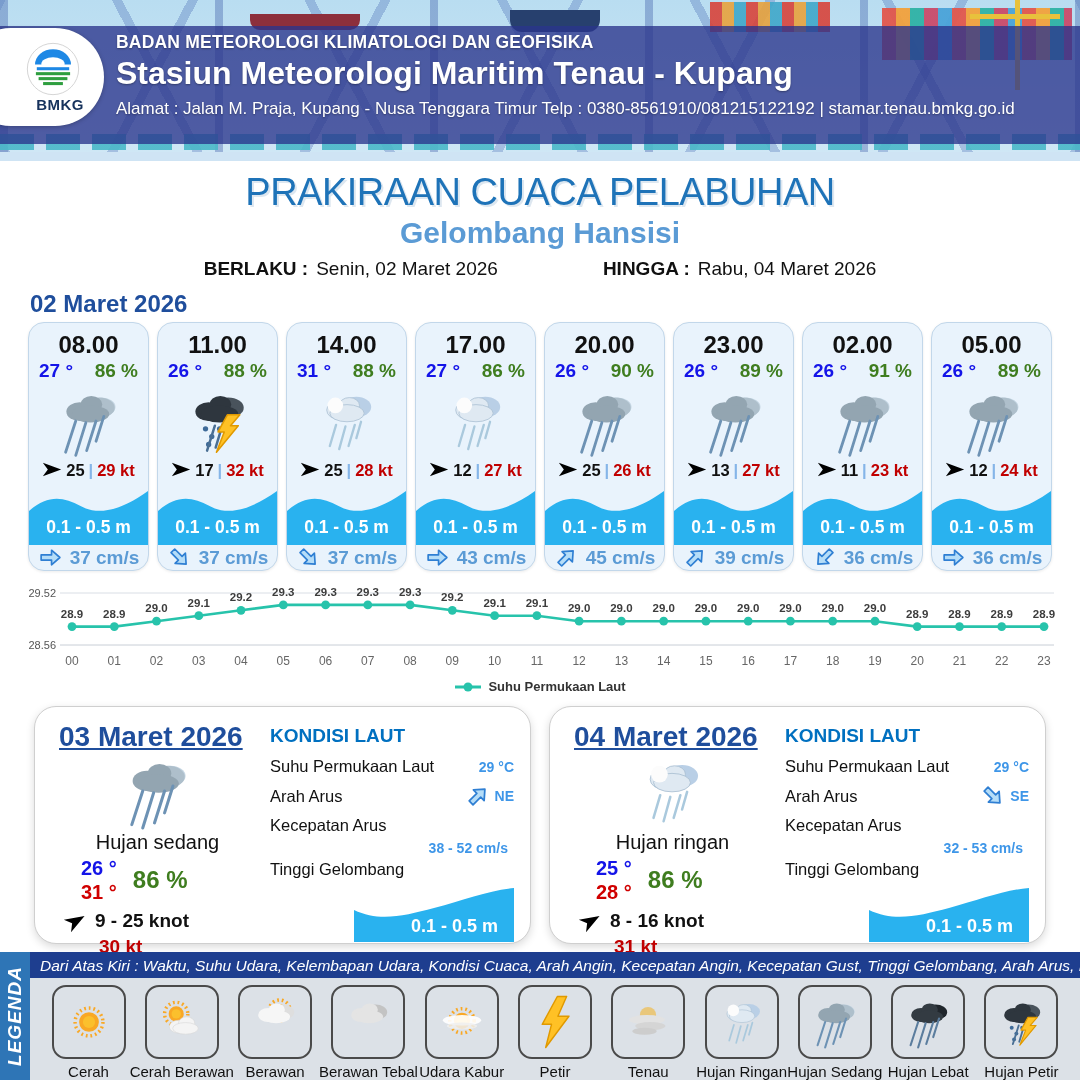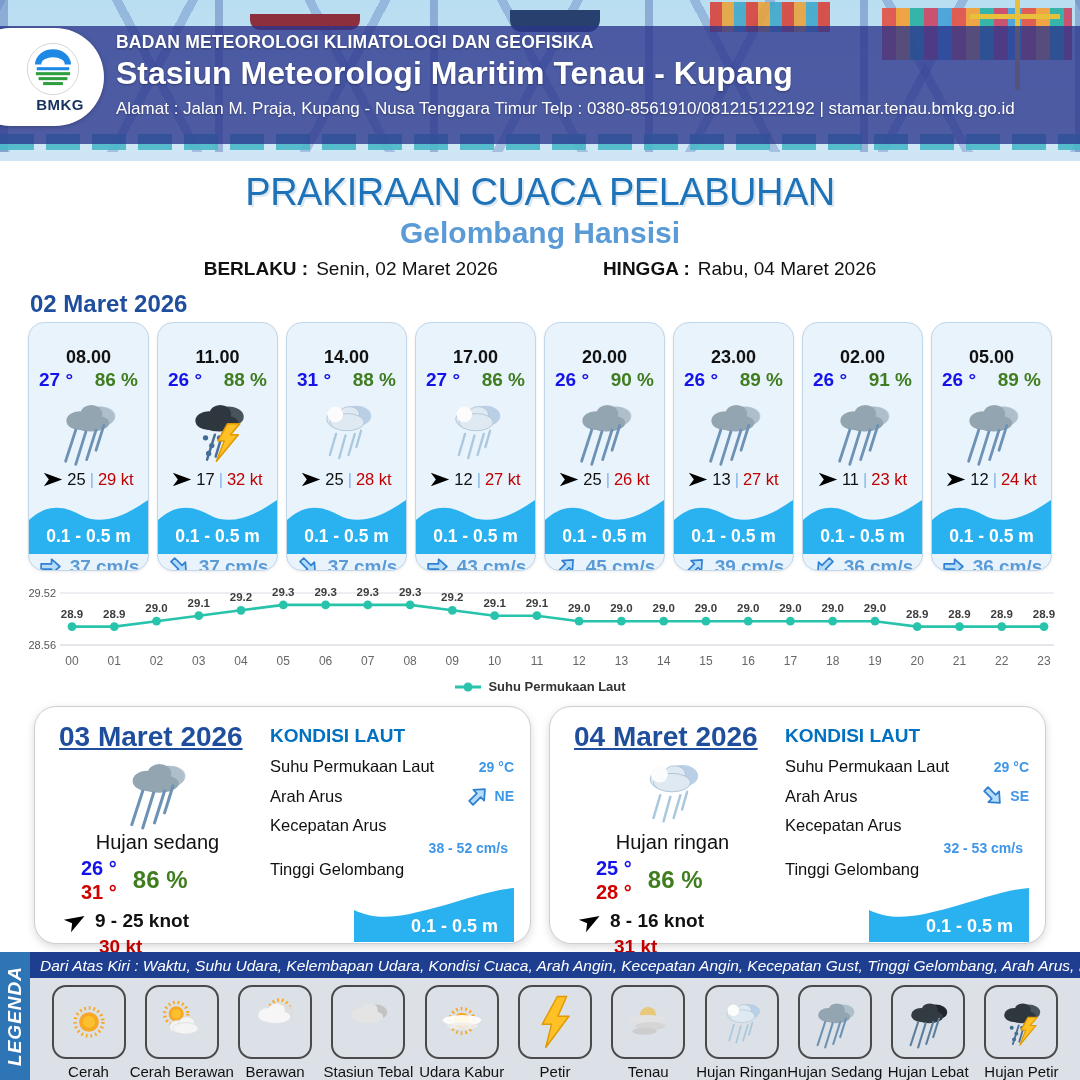--- a/index.html
+++ b/index.html
@@ -42,26 +42,26 @@
      letter-spacing:-.5px;text-shadow:2px 2px 0 #dde7f0;}
   .title-block h2{margin:2px 0 8px;font-size:30px;font-weight:bold;color:var(--subtitle-blue);}
   .validity{display:flex;justify-content:center;gap:105px;font-size:19px;}
   .validity b{margin-right:8px;}
 
   
   .hourly-date{margin:10px 0 4px 30px;font-size:24px;font-weight:bold;color:var(--date-blue);}
   .hourly-row{display:flex;gap:8px;margin:0 28px;}
   .hcard{flex:1;background:#e9f3fc;border:1px solid #c2d7ea;border-radius:16px;height:247px;
      display:flex;flex-direction:column;align-items:center;overflow:hidden;box-shadow:0 1px 3px rgba(0,0,0,.08);}
-  .hcard .time{font-size:18px;font-weight:bold;margin-top:24px;}
+  .hcard .time{font-size:24px;font-weight:bold;margin-top:8px;}
   .th-row{width:100%;display:flex;justify-content:space-between;padding:1px 10px 0;box-sizing:border-box;
      font-weight:bold;font-size:19px;gap:12px;}
   .temp{color:var(--temp-blue);} .hum{color:var(--hum-green);}
   .icon{width:88px;height:78px;} .icon svg{width:100%;height:100%;display:block;}
-  .wind-row{display:flex;align-items:center;gap:4px;font-size:16.5px;font-weight:normal;margin-top:1px;}
+  .wind-row{display:flex;align-items:flex-start;gap:4px;font-size:16.5px;font-weight:bold;margin-top:1px;}
   .wind-arrow svg{width:20px;height:17px;display:block;}
   .pipe{color:#85b5e8;} .gust{color:var(--gust-red);}
   .wave-band{width:100%;position:relative;margin-top:3px;}
   .wave-band svg{display:block;width:100%;height:62px;}
   .wave-label{position:absolute;left:0;right:0;bottom:7px;text-align:center;color:#fff;font-weight:bold;font-size:17.5px;}
   .current-row{display:flex;align-items:center;gap:7px;font-weight:bold;font-size:19px;color:var(--current-blue);flex:1;}
   .cur-arrow svg{width:25px;height:25px;display:block;}
 
   
   .chart-wrap{margin:8px 20px 0;}
@@ -827,21 +827,21 @@
             <div class="legend-box">
               <svg viewBox="0 0 100 100">
                 <ellipse cx="63" cy="33" rx="20" ry="13" fill="#c3c3c3"></ellipse>
                 <g fill="#e4e4e4">
                   <ellipse cx="38" cy="38" rx="17" ry="12"></ellipse>
                   <ellipse cx="53" cy="29" rx="14" ry="11"></ellipse>
                   <ellipse cx="52" cy="41" rx="24" ry="11"></ellipse>
                 </g>
               </svg>
             </div>
-            <div class="legend-label">Stasiun Tebal</div>
+            <div class="legend-label">Berawan Tebal</div>
           </div>
           <div class="legend-item">
             <div class="legend-box">
               <svg viewBox="0 0 100 100">
                 <circle cx="50" cy="48" r="21" fill="none" stroke="#F9A825" stroke-width="6" stroke-dasharray="3 5"></circle>
                 <circle cx="50" cy="48" r="14" fill="#F9A825"></circle>
                 <circle cx="50" cy="48" r="8.68" fill="#FBC02D"></circle>
                 <ellipse cx="50" cy="47" rx="33" ry="9" fill="#ffffff" opacity=".9"></ellipse>
                 <ellipse cx="50" cy="57" rx="26" ry="6" fill="#efefef" opacity=".85"></ellipse>
               </svg>

